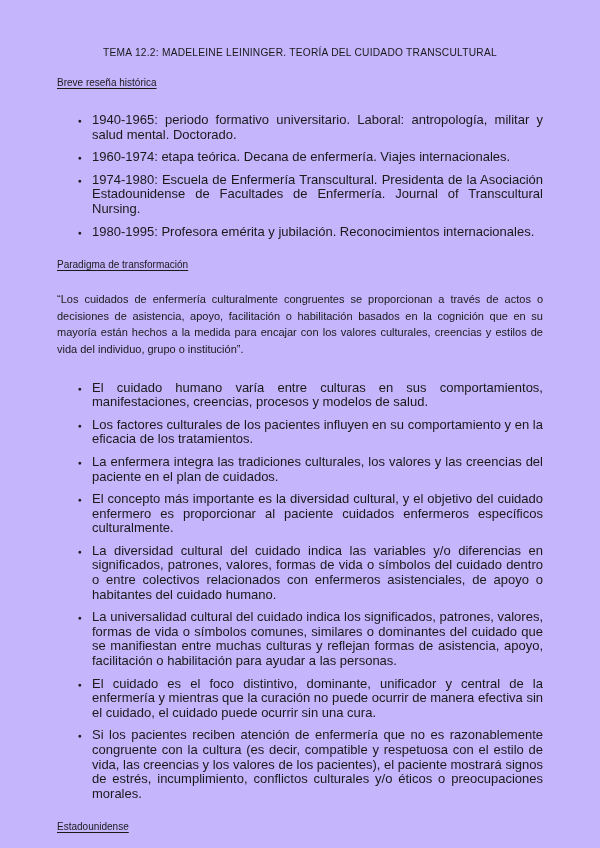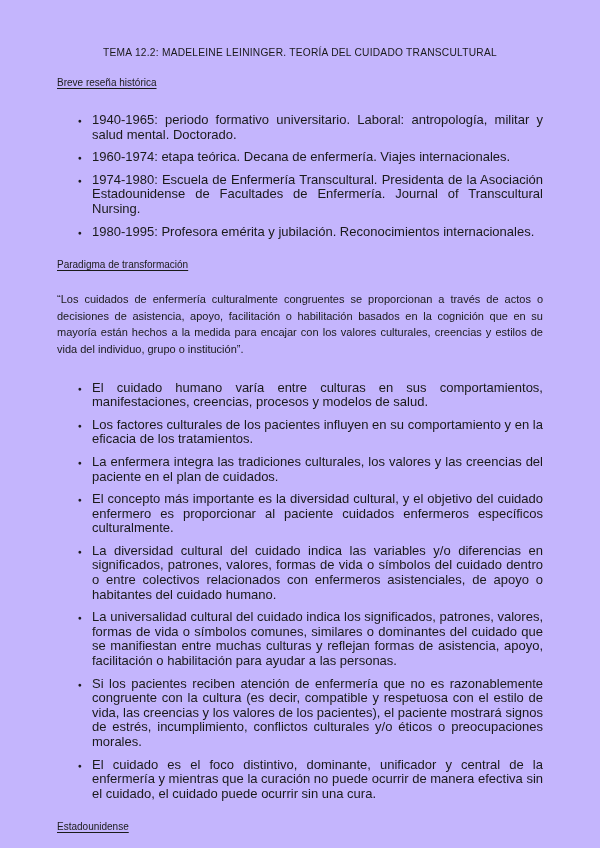--- a/index.html
+++ b/index.html
@@ -125,22 +125,22 @@
 
   <div class="gap-m"></div>
 
   <ul class="bullets">
     <li>El cuidado humano varía entre culturas en sus comportamientos, manifestaciones, creencias, procesos y modelos de salud.</li>
     <li>Los factores culturales de los pacientes influyen en su comportamiento y en la eficacia de los tratamientos.</li>
     <li>La enfermera integra las tradiciones culturales, los valores y las creencias del paciente en el plan de cuidados.</li>
     <li>El concepto más importante es la diversidad cultural, y el objetivo del cuidado enfermero es proporcionar al paciente cuidados enfermeros específicos culturalmente.</li>
     <li>La diversidad cultural del cuidado indica las variables y/o diferencias en significados, patrones, valores, formas de vida o símbolos del cuidado dentro o entre colectivos relacionados con enfermeros asistenciales, de apoyo o habitantes del cuidado humano.</li>
     <li>La universalidad cultural del cuidado indica los significados, patrones, valores, formas de vida o símbolos comunes, similares o dominantes del cuidado que se manifiestan entre muchas culturas y reflejan formas de asistencia, apoyo, facilitación o habilitación para ayudar a las personas.</li>
+    <li>El cuidado es el foco distintivo, dominante, unificador y central de la enfermería y mientras que la curación no puede ocurrir de manera efectiva sin el cuidado, el cuidado puede ocurrir sin una cura.</li>
     <li>Si los pacientes reciben atención de enfermería que no es razonablemente congruente con la cultura (es decir, compatible y respetuosa con el estilo de vida, las creencias y los valores de los pacientes), el paciente mostrará signos de estrés, incumplimiento, conflictos culturales y/o éticos o preocupaciones morales.</li>
-    <li>El cuidado es el foco distintivo, dominante, unificador y central de la enfermería y mientras que la curación no puede ocurrir de manera efectiva sin el cuidado, el cuidado puede ocurrir sin una cura.</li>
   </ul>
 
   <div class="gap-l"></div>
 
   <div class="section-heading"><span class="u">Estadounidense</span></div>
 
   <div class="gap-l"></div>
 
   <ul class="bullets arrow">
     <li>Persona</li>

